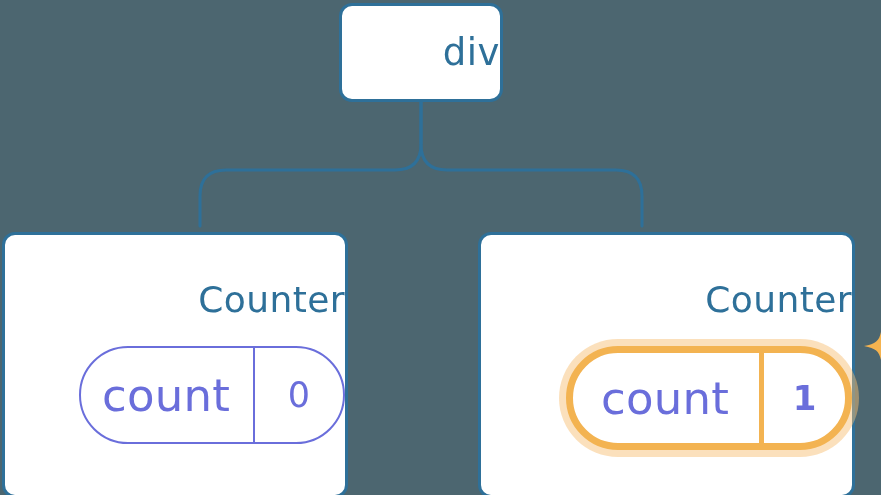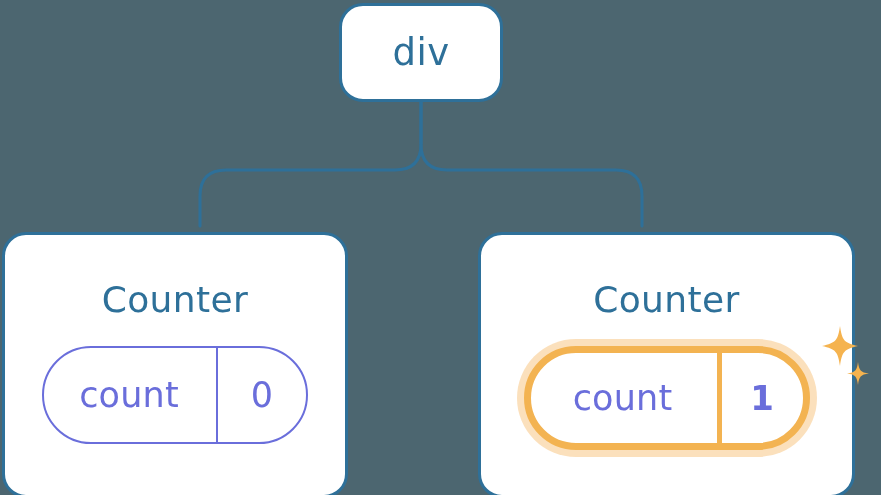--- a/index.html
+++ b/index.html
@@ -34,25 +34,25 @@
     z-index: 1;
     pointer-events: none;
   }
 
   
   .node {
     position: absolute;
     box-sizing: border-box;
     background: #ffffff;
     border: 3px solid #2e7099;
-    border-radius: 24px;
+    border-radius: 13px;
     z-index: 2;
     display: flex;
     flex-direction: column;
-    align-items: center;
+    align-items: flex-end;
   }
 
   
   #root-node {
     left: 339px;
     top: 3px;
     width: 164px;
     height: 99px;
     justify-content: center;
   }
@@ -128,21 +128,21 @@
 
   .pill .cell-value {
     flex: 1 1 auto;
   }
 
   .pill.plain .cell-value  { border-left: 2px solid #6a6edb; }
   .pill.highlighted .cell-value { border-left: 5px solid #f3b351; }
 
   .key-text {
     color: #6a6edb;
-    font-size: 35px;
+    font-size: 45px;
     line-height: 1;
     letter-spacing: 0.2px;
   }
   .value-text {
     color: #6a6edb;
     font-size: 35px;
     line-height: 1;
   }
   .value-text.bold {
     font-weight: bold;

